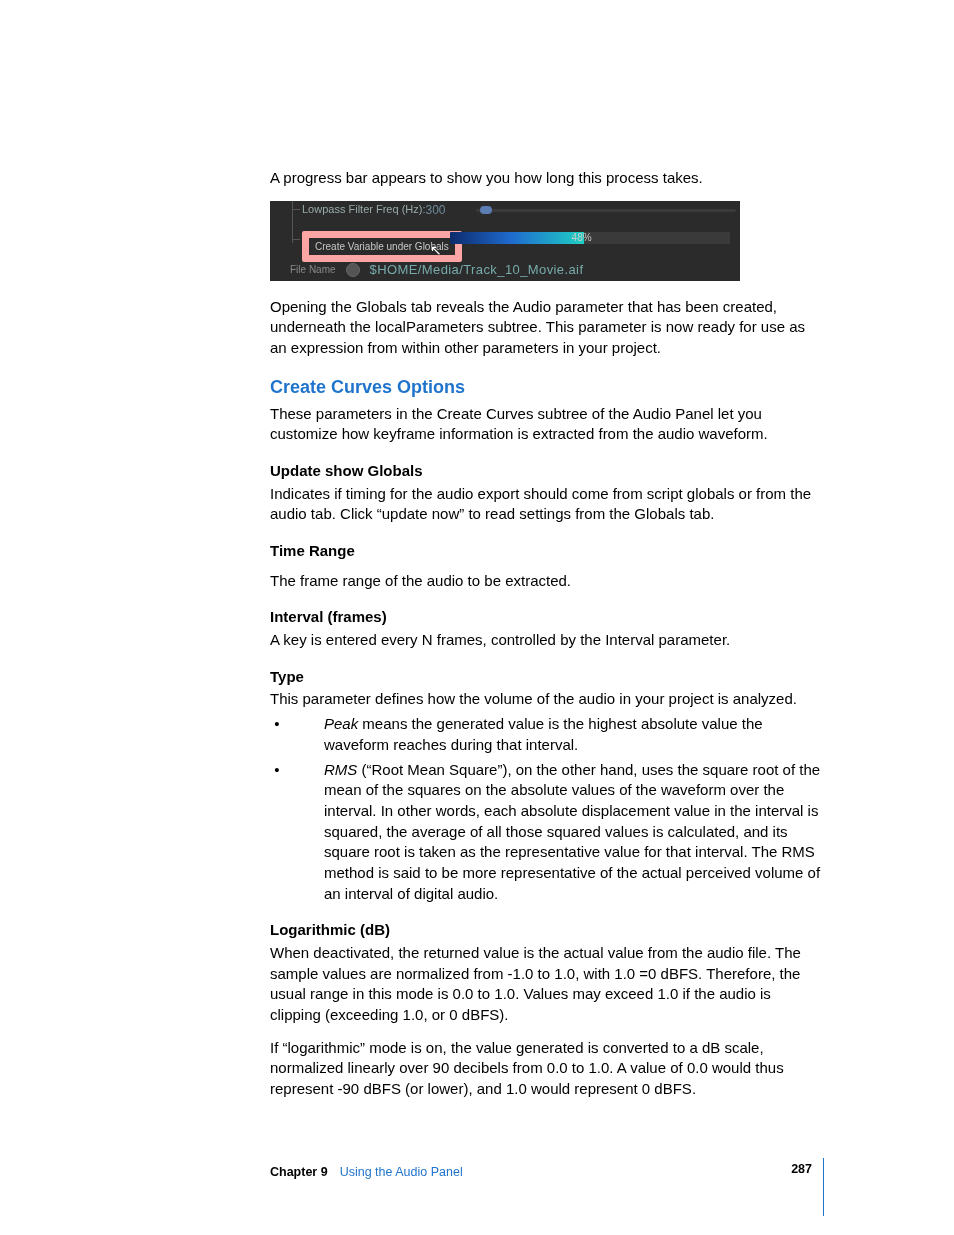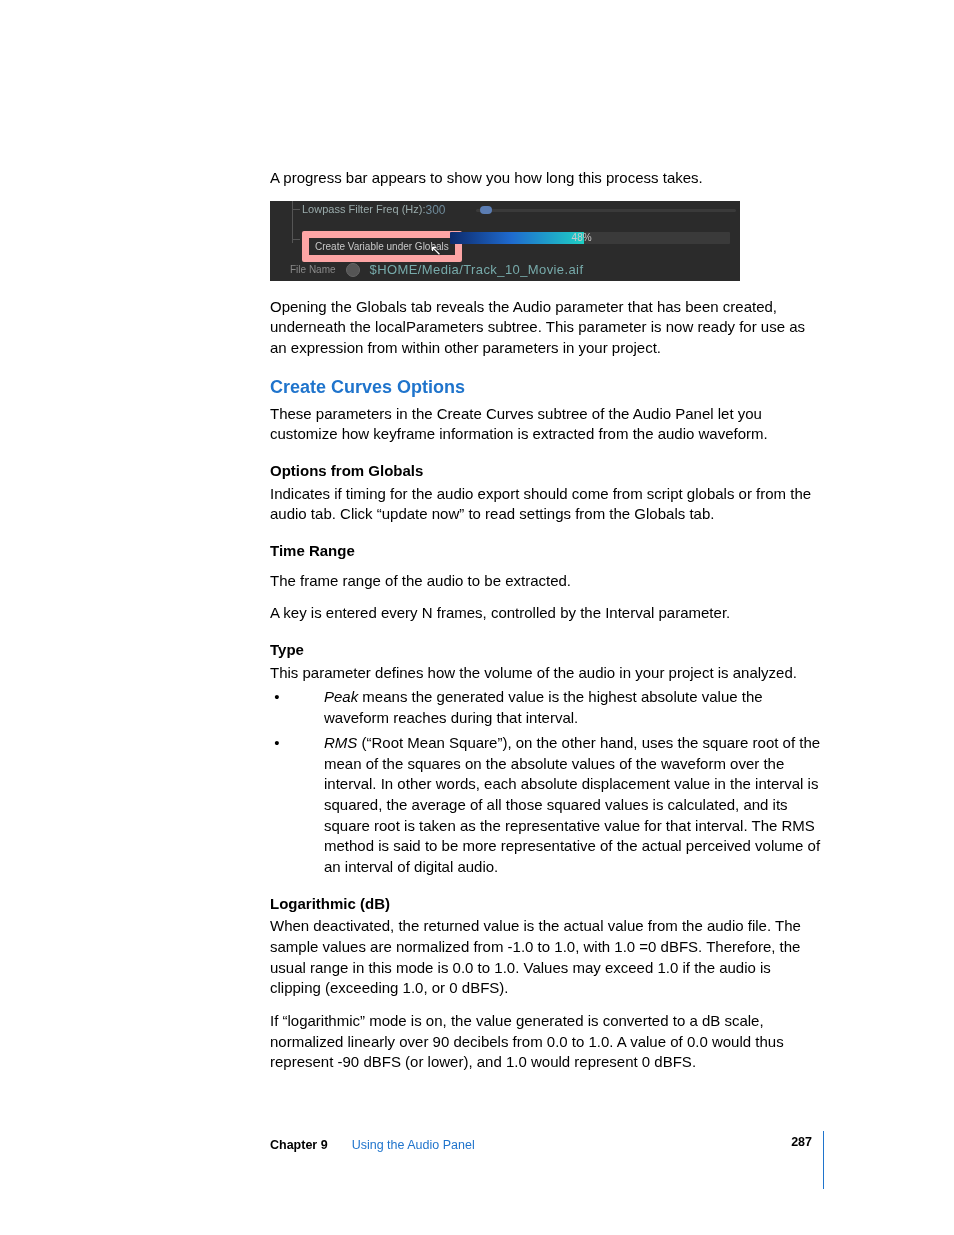--- a/index.html
+++ b/index.html
@@ -173,21 +173,21 @@
     position: absolute;
     right: 0;
     top: -6px;
     width: 1px;
     height: 58px;
     background: #1F74CC;
   }
   .footer-text {
     display: flex;
     align-items: flex-start;
-    gap: 24px;
+    gap: 12px;
     font-size: 12.5px;
   }
   .chap-label { font-weight: 700; }
   .chap-title { color: #1F74CC; }
   .footer .pagenum {
     position: absolute;
     right: 12px;
     top: -3px;
     font-size: 12.5px;
     font-weight: 700;
@@ -223,26 +223,27 @@
       <span class="ui-dropdown-dot"></span>
       <span class="ui-path">$HOME/Media/Track_10_Movie.aif</span>
     </div>
   </div>
 
   <p class="para">Opening the Globals tab reveals the Audio parameter that has been created, underneath the localParameters subtree. This parameter is now ready for use as an expression from within other parameters in your project.</p>
 
   <div class="section-heading">Create Curves Options</div>
   <p class="para" style="margin-top:0;">These parameters in the Create Curves subtree of the Audio Panel let you customize how keyframe information is extracted from the audio waveform.</p>
 
-  <div class="sub-heading">Options from Globals</div>
+  <div class="sub-heading">Update show Globals</div>
   <p class="para" style="margin-top:0;">Indicates if timing for the audio export should come from script globals or from the audio tab. Click “update now” to read settings from the Globals tab.</p>
 
   <div class="sub-heading">Time Range</div>
   <p class="para" style="margin-top:9px;">The frame range of the audio to be extracted.</p>
 
+  <div class="sub-heading">Interval (frames)</div>
   <p class="para" style="margin-top:0;">A key is entered every N frames, controlled by the Interval parameter.</p>
 
   <div class="sub-heading">Type</div>
   <p class="para" style="margin:0 0 2px 0;">This parameter defines how the volume of the audio in your project is analyzed.</p>
   <ul class="bullets">
     <li>
       <span class="dot">•</span>
       <span class="txt">
         <span class="ital">Peak</span><span> means the generated value is the highest absolute value the waveform reaches during that interval.</span>
       </span>

